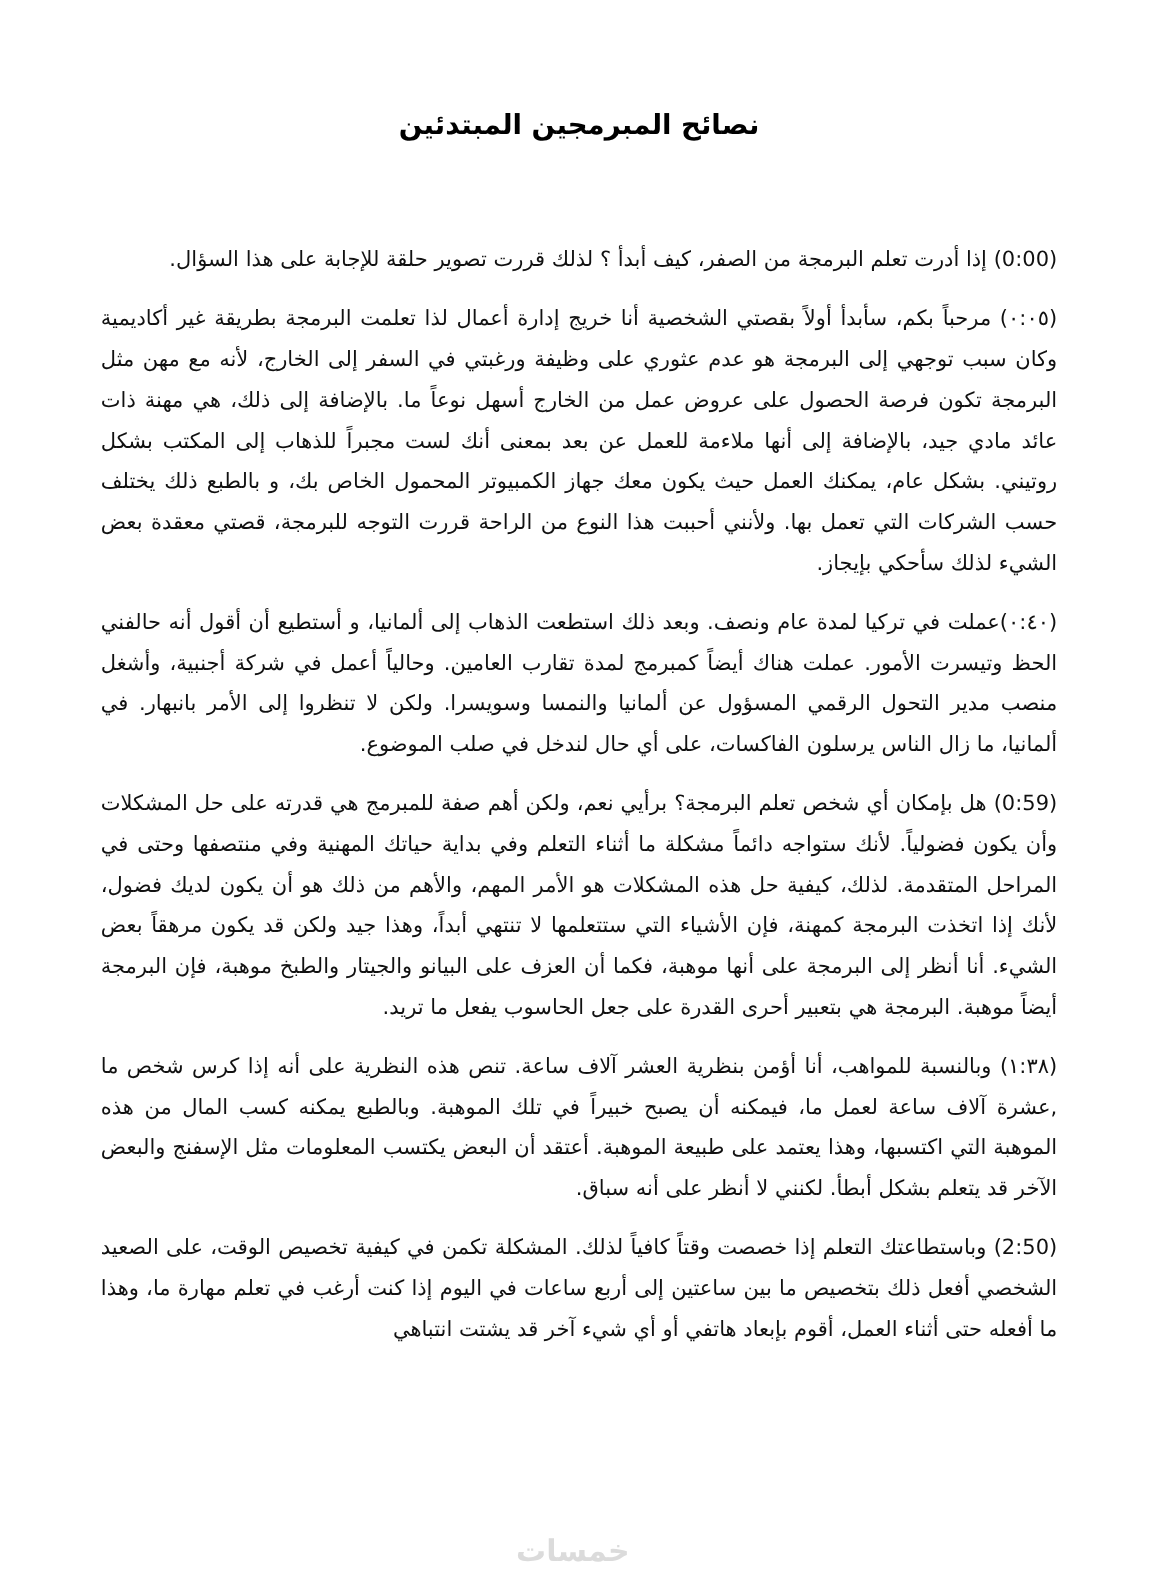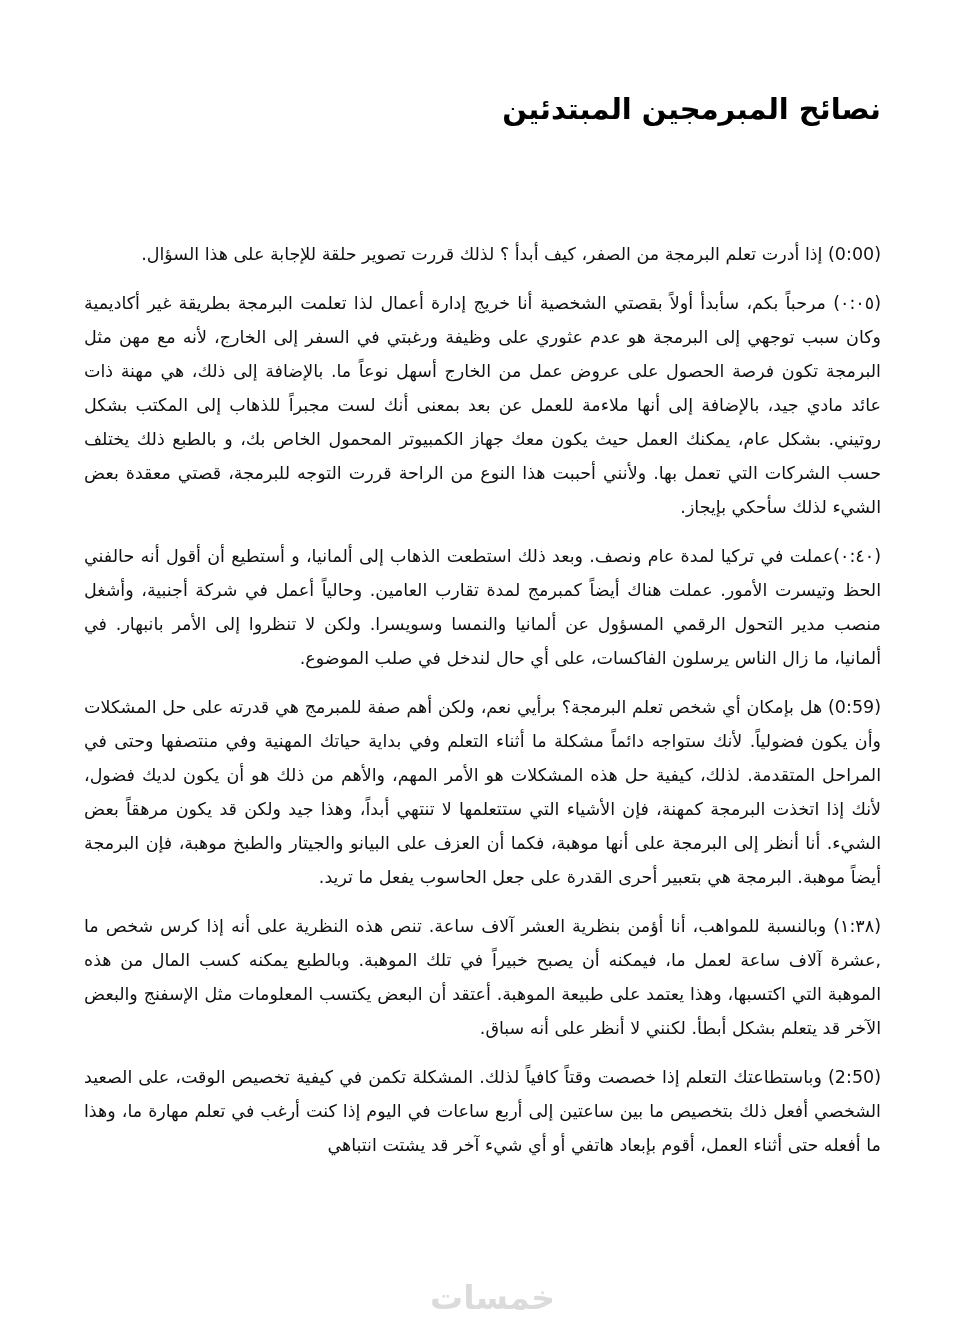--- a/index.html
+++ b/index.html
@@ -18,41 +18,42 @@
   .page {
     direction: rtl;
     width: 965px;
     height: 1322px;
     box-sizing: border-box;
     padding: 92px 84px 0 84px;
     position: relative;
   }
   .doc-title {
     margin: 0;
-    font-size: 29px;
+    text-align: center;
+    font-size: 23px;
     font-weight: bold;
     color: #000000;
     letter-spacing: 0.5px;
   }
   .doc-body {
-    margin-top: 111px;
+    margin-top: 82px;
     font-size: 17.5px;
     line-height: 34px;
     text-align: justify;
     text-justify: inter-word;
   }
   .doc-body p {
     margin: 0 0 15px 0;
   }
   .watermark {
     position: absolute;
     left: 430px;
     top: 1278px;
     direction: rtl;
-    font-size: 33px;
+    font-size: 25px;
     font-weight: bold;
     color: #bfbfbf;
     opacity: 0.55;
     pointer-events: none;
     user-select: none;
   }
 </style>
 </head>
 <body>
 

